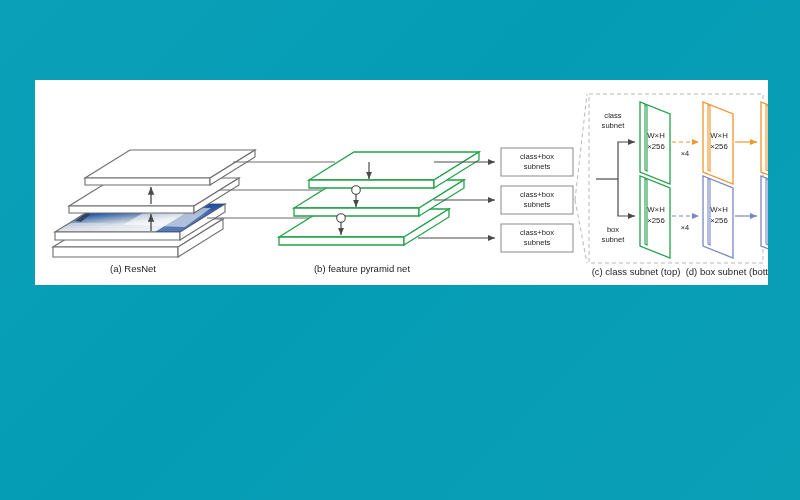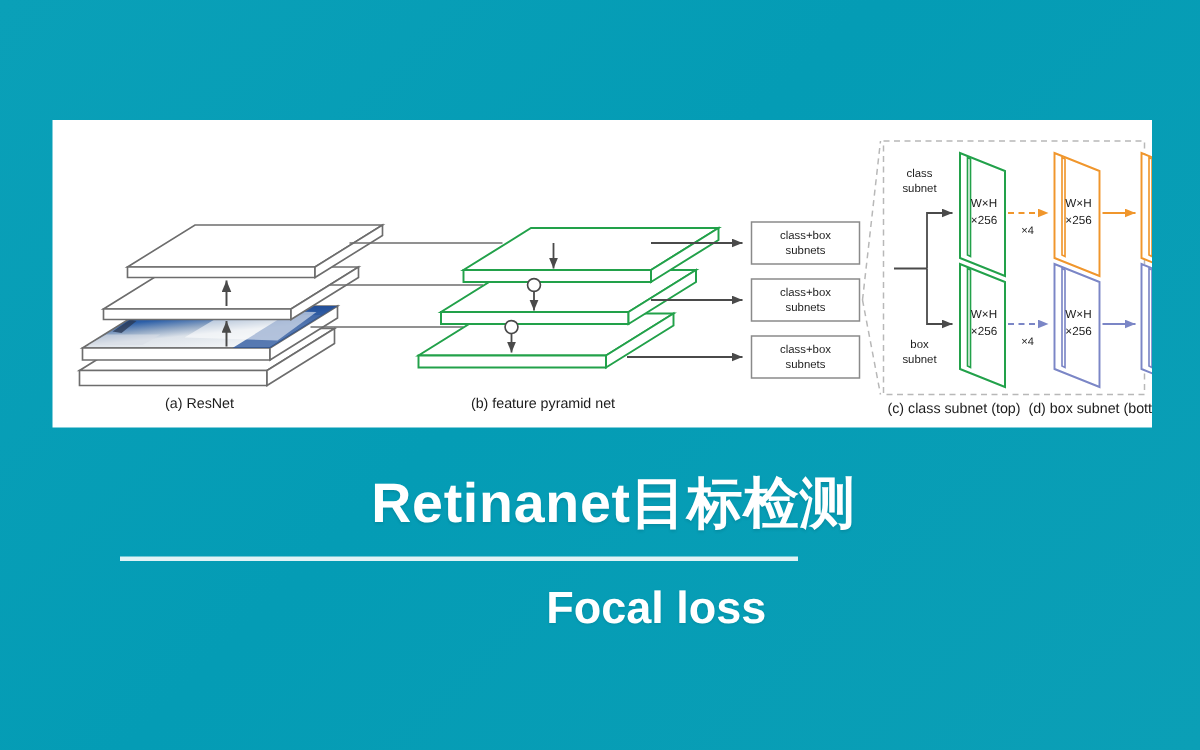--- a/index.html
+++ b/index.html
@@ -256,19 +256,14 @@
         <text class="slabtxt" x="742" y="143" text-anchor="middle">×4A</text>
       </g>
 
       <text class="cap" x="98" y="192" text-anchor="middle">(a) ResNet</text>
       <text class="cap" x="327" y="192" text-anchor="middle">(b) feature pyramid net</text>
       <text class="cap" x="601" y="195" text-anchor="middle">(c) class subnet (top)</text>
       <text class="cap" x="700" y="195" text-anchor="middle">(d) box subnet (bottom)</text>
     </svg>
   </div>
 
-  <div id="title-block">
-    <div id="main-title">Retinanet目标检测</div>
-    <div id="title-divider"></div>
-    <div id="subtitle">Focal loss</div>
-  </div>
 
 </div>
 
 </body></html>

